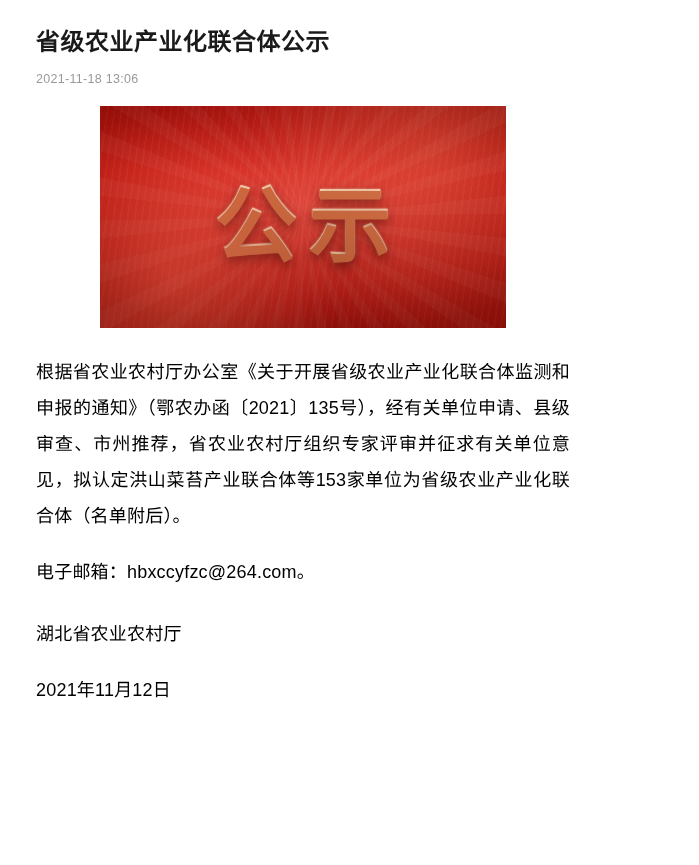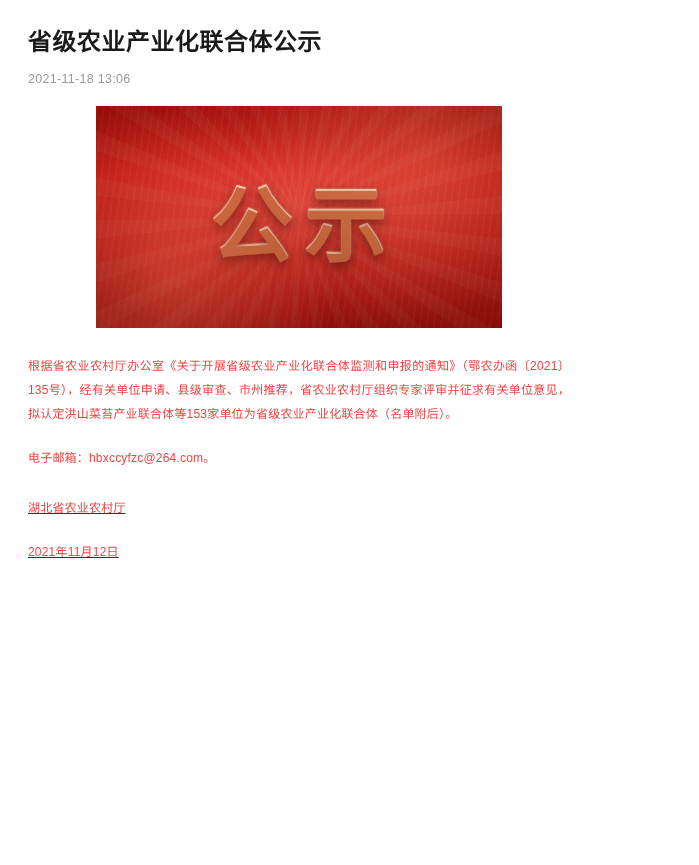--- a/index.html
+++ b/index.html
@@ -10,21 +10,21 @@
   body {
     width: 699px;
     min-height: 865px;
     font-family: "Liberation Sans", "DejaVu Sans", sans-serif;
     color: #333333;
     -webkit-font-smoothing: antialiased;
   }
   .page {
     width: 598px;
     box-sizing: border-box;
-    padding: 26px 28px 30px 28px;
+    padding: 26px 28px 30px 36px;
     background: #ffffff;
   }
   .article-title {
     font-size: 24px;
     line-height: 1.35;
     font-weight: bold;
     color: #1a1a1a;
     margin: 0 0 14px 0;
     letter-spacing: 0.5px;
   }
@@ -95,33 +95,32 @@
       0 5px 10px rgba(90,10,5,0.55),
       0 0 2px rgba(255,230,200,0.9);
     background: linear-gradient(180deg, #fff2e2 0%, #ffd9ae 40%, #f6b87e 72%, #e89c63 100%);
     -webkit-background-clip: text;
     background-clip: text;
     -webkit-text-fill-color: transparent;
     filter: drop-shadow(0 4px 6px rgba(110,15,8,0.45));
     white-space: nowrap;
   }
   .body-text p {
-    font-size: 12px;
+    font-size: 18px;
     line-height: 2.0;
-    color: #ef4444;
+    color: #000000;
     margin: 0 0 20px 0;
     text-align: justify;
     letter-spacing: 0.2px;
   }
   .body-text p:last-child {
     margin-bottom: 0;
   }
   .sig {
     margin-top: 26px;
-    text-decoration: underline;
   }
 </style>
 </head>
 <body>
 
 <div class="page">
 
   <h1 class="article-title">省级农业产业化联合体公示</h1>
 
   <div class="article-meta">2021-11-18 13:06</div>

